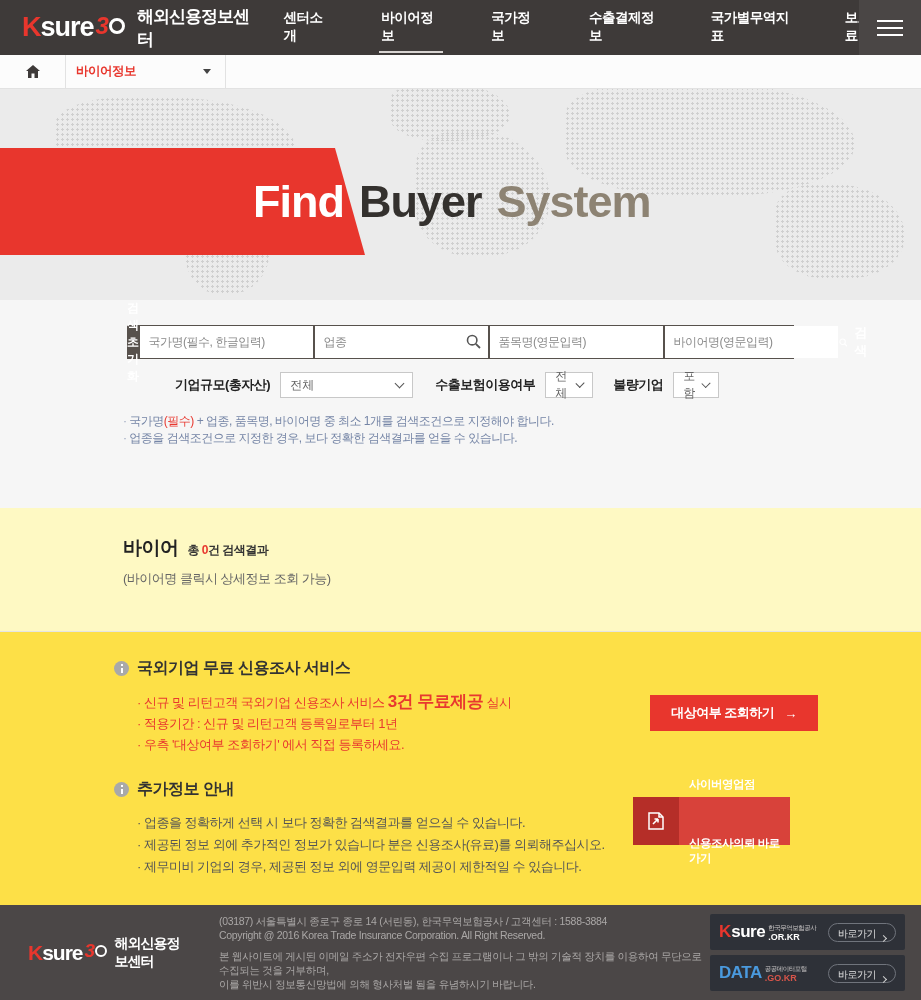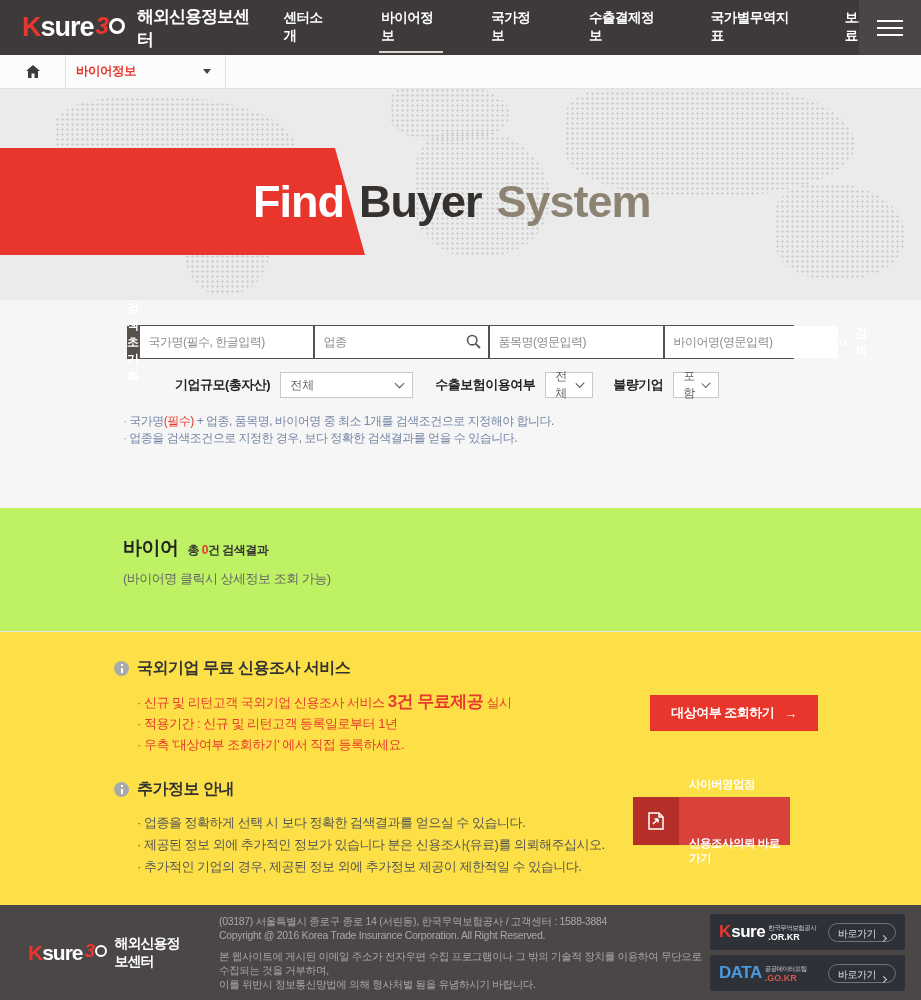--- a/index.html
+++ b/index.html
@@ -66,21 +66,21 @@
   .sel-chev { width:7px; height:7px; border-right:1.5px solid #555; border-bottom:1.5px solid #555; transform:rotate(45deg); margin-top:-4px; }
   .sel1 { width:133px; margin:0 22px 0 10px; }
   .sel2 { width:48px; margin:0 20px 0 10px; }
   .sel3 { width:46px; margin-left:10px; }
 
   .notes { margin:15px 0 6px 123px; font-size:12px; color:#7585a6; line-height:17px; letter-spacing:-0.5px; }
   .note-line::before { content:"· "; color:#9aa5bd; }
   .red { color:#e8382f; }
 
   
-  .results-section { height:124px; background:#bef264; border-bottom:1px solid #e5e5e5; padding:27px 0 0 123px; }
+  .results-section { height:124px; background:#fef9c3; border-bottom:1px solid #e5e5e5; padding:27px 0 0 123px; }
   .results-title-row { display:flex; align-items:baseline; gap:9px; }
   .results-title { font-size:19px; font-weight:bold; color:#222; letter-spacing:-0.5px; }
   .results-summary { font-size:12px; font-weight:bold; color:#333; letter-spacing:-0.5px; }
   .results-hint { margin-top:9px; font-size:13px; color:#666; letter-spacing:-0.5px; }
 
   
   .info-area { position:relative; height:273px; background:#fde047; }
   .info-block { padding:26px 0 0 114px; }
   .info-block2 { padding-top:24px; }
   .info-title-row { display:flex; align-items:center; gap:8px; }
@@ -249,21 +249,21 @@
     </div>
 
     <div class="info-block info-block2">
       <div class="info-title-row">
         <span class="info-icon"></span>
         <span class="info-title">추가정보 안내</span>
       </div>
       <div class="bullets">
         <div class="b-gray">업종을 정확하게 선택 시 보다 정확한 검색결과를 얻으실 수 있습니다.</div>
         <div class="b-gray">제공된 정보 외에 추가적인 정보가 있습니다 분은 신용조사(유료)를 의뢰해주십시오.</div>
-        <div class="b-gray">추가적인 기업의 경우, 제공된 정보 외에 추가정보 제공이 제한적일 수 있습니다.</div>
+        <div class="b-gray">제무미비 기업의 경우, 제공된 정보 외에 영문입력 제공이 제한적일 수 있습니다.</div>
       </div>
     </div>
 
     <div class="btn-target">
       <span>대상여부 조회하기</span>
       <span>→</span>
     </div>
 
     <div class="btn-cyber">
       <span class="btn-cyber-iconbox">

